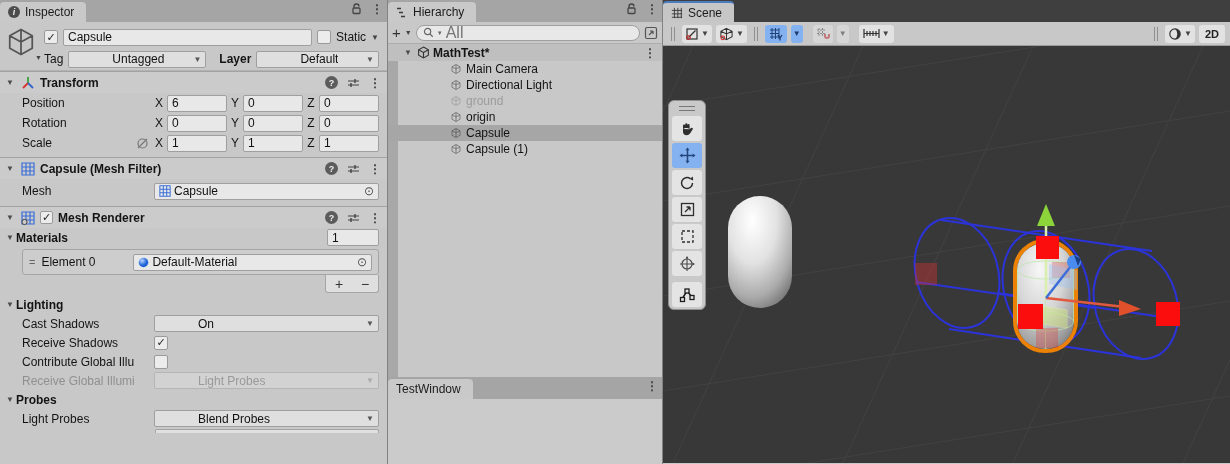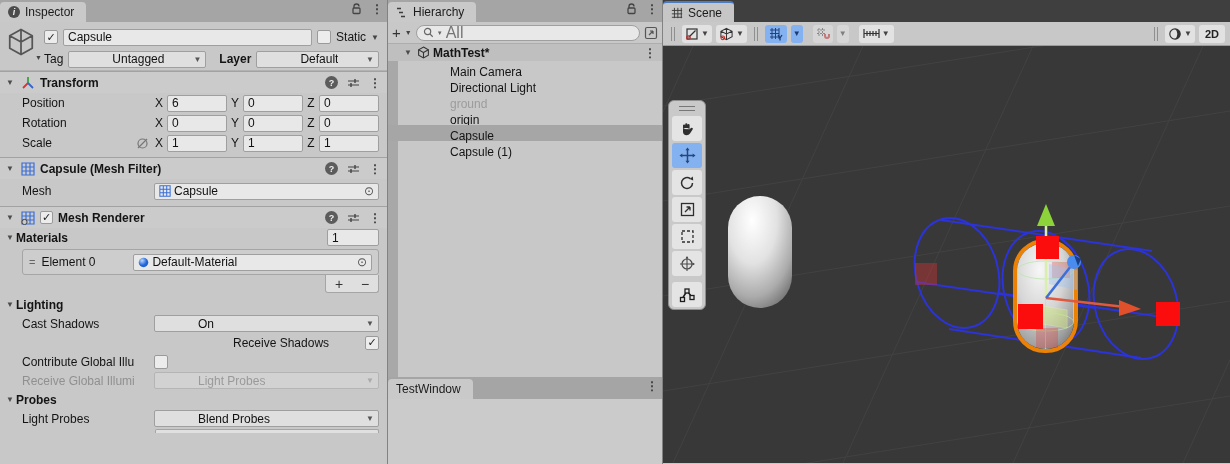--- a/index.html
+++ b/index.html
@@ -61,21 +61,21 @@
   
   #hierarchy { left:388px; top:0; width:275px; height:410px; background:#C8C8C8; border-right:1px solid #828282; border-bottom:1px solid #8a8a8a;}
   .htoolbar { height:22px; display:flex; align-items:center; gap:4px; padding:0 4px; border-bottom:1px solid #adadad; }
   .searchbox { flex:1; height:16px; background:#E8E8E8; border:1px solid #9f9f9f; border-radius:8px;
                display:flex; align-items:center; padding:0 6px; gap:3px; }
   .searchbox input { border:none; background:transparent; outline:none; flex:1; font-size:16px; width:50px;
                      font-family:"Liberation Sans",sans-serif; color:#333;}
   .scene-row { height:17px; display:flex; align-items:center; background:#BFBFBF; padding-left:14px; gap:3px; position:relative;}
   .scene-row .title { font-weight:bold; }
   .hier-strip { position:absolute; left:0; top:61px; width:10px; bottom:0; background:#A8A8A8; }
-  .hrowi { height:16px; display:flex; gap:4px; padding-left:62px; position:relative;flex-direction:column; }
+  .hrowi { height:16px; display:flex; align-items:center; gap:4px; padding-left:62px; position:relative; }
   .hrowi.selected { background:#A6A6A6; }
   .hrowi.disabled { color:#9c9c9c; }
   .hrowi.disabled svg { opacity:.45; }
   
   #testwindow { left:388px; top:377px; width:275px; height:94px; background:#CBCBCB; border-right:1px solid #828282; }
   
   #scene { left:663px; top:0; width:567px; height:448px; background:#383838; }
   #scene .tabbar { background:#3F3F3F; }
   #scene .tab { border-top:2px solid #4A7CBF; height:21px; background:#C6C6C6; }
   .stoolbar { height:24px; background:#C8C8C8; border-bottom:1px solid #9b9b9b;
@@ -281,21 +281,21 @@
       <span class="fold">▼</span>
       <span>Lighting</span>
     </div>
     <div class="prow" style="height:19px;">
       <span class="plabel">Cast Shadows</span>
       <div class="dd" style="flex:1;">
         <span class="ddtxt">On</span>
           <span class="arrow">▼</span>
       </div>
     </div>
-    <div class="prow" style="height:19px;justify-content:flex-end;">
+    <div class="prow" style="height:19px;">
       <span class="plabel">Receive Shadows</span>
       <div class="checkbox">✓</div>
     </div>
     <div class="prow" style="height:19px;">
       <span class="plabel">Contribute Global Illu</span>
       <div class="checkbox"></div>
     </div>
     <div class="prow" style="height:19px;">
       <span class="plabel sublabel-gray">Receive Global Illumi</span>
       <div class="dd disabled" style="flex:1;">

